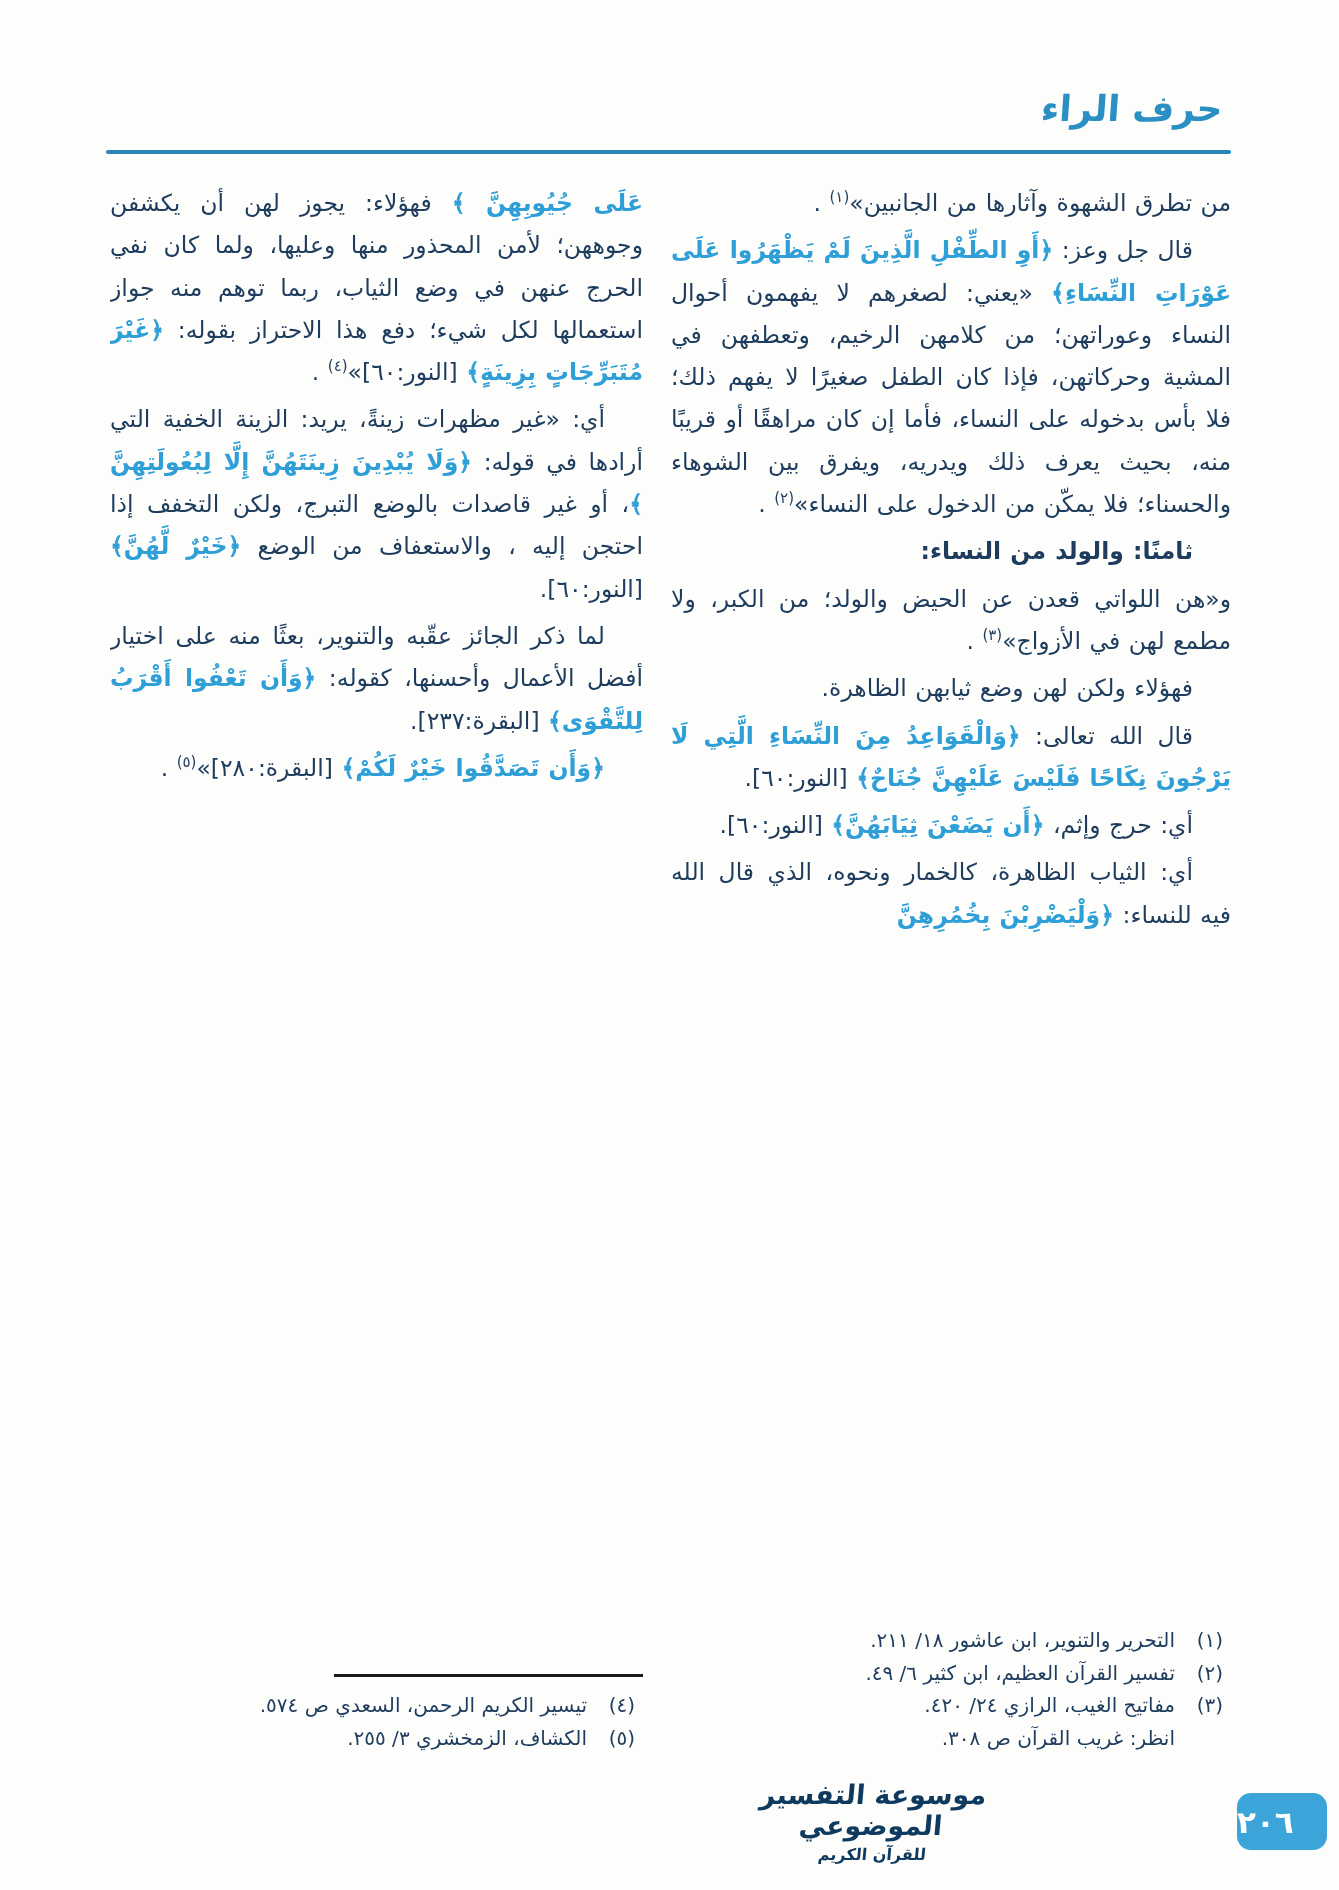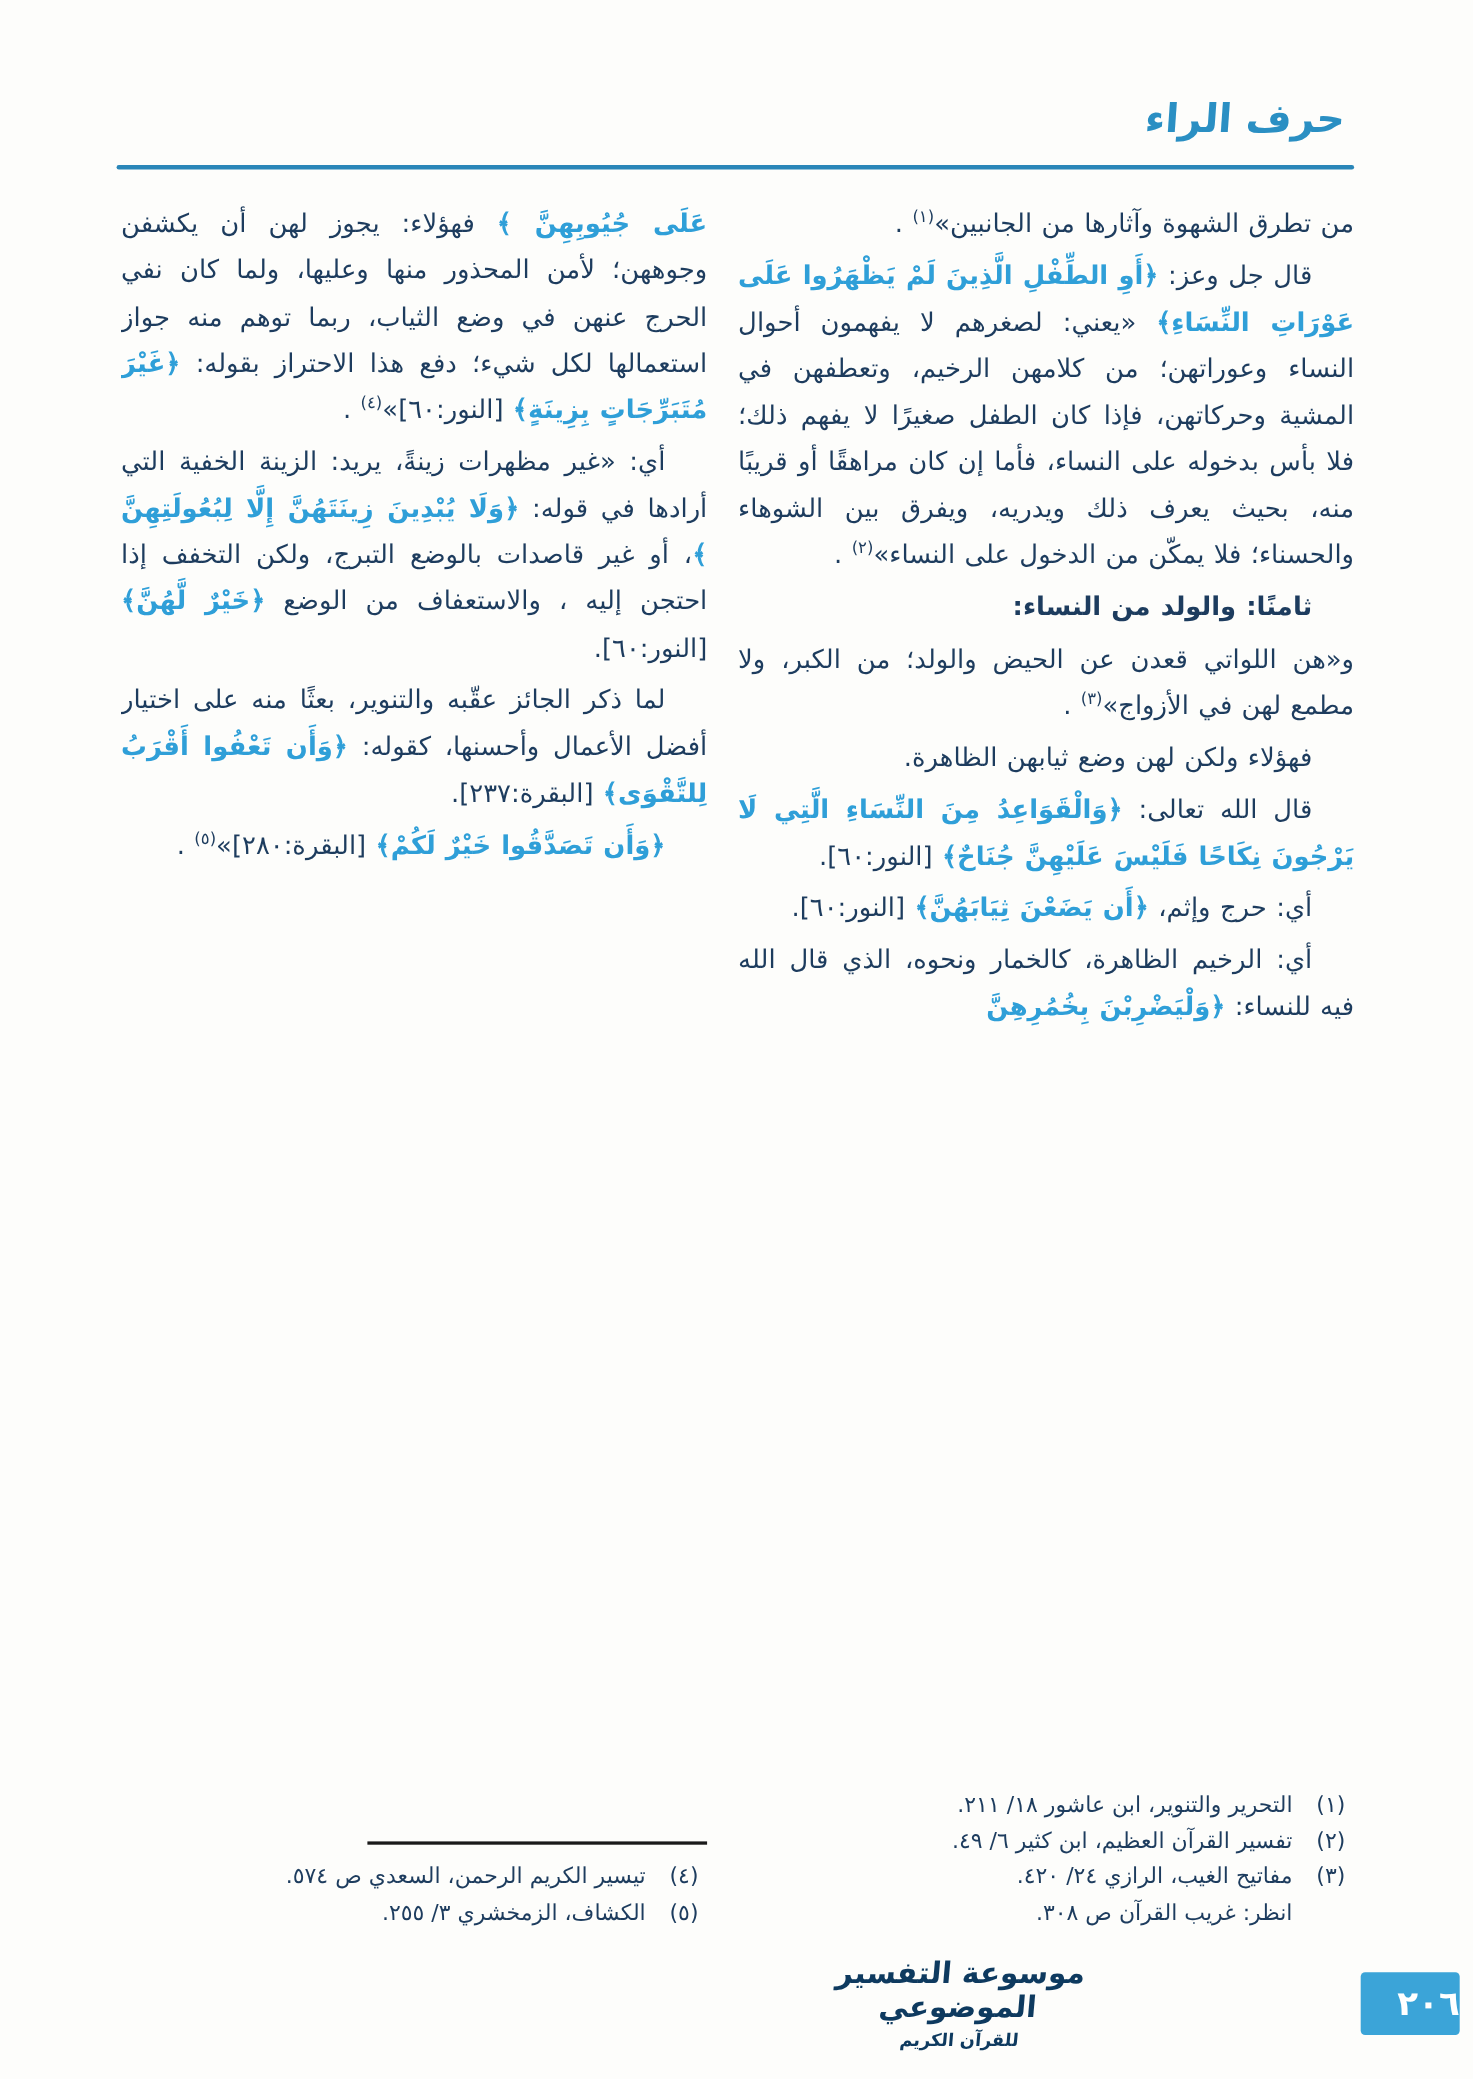--- a/index.html
+++ b/index.html
@@ -118,25 +118,25 @@
     font-weight: bold;
     transform: skewX(-5deg);
   }
   .page-badge {
     position: absolute;
     bottom: 40px;
     right: 12px;
     width: 90px;
     height: 57px;
     background: var(--badgeBlue, #3ba4d8);
-    border-radius: 4px;
+    border-radius: 14px;
     color: #ffffff;
     display: flex;
     align-items: center;
-    justify-content: flex-start;
+    justify-content: flex-end;
     font-size: 31px;
     font-weight: bold;
   }
 </style>
 </head>
 <body>
 
 <div class="page">
 
   <div class="header-title">حرف الراء</div>
@@ -147,21 +147,21 @@
 
     <div class="col col-right">
       <div class="blocks">
           <p class="para flush"><span class="seg-text">من تطرق الشهوة وآثارها من الجانبين»</span><sup class="seg-fn">(١)</sup><span class="seg-text"> .</span></p>
           <p class="para"><span class="seg-text">قال جل وعز: </span><span class="seg-quran">﴿أَوِ الطِّفْلِ الَّذِينَ لَمْ يَظْهَرُوا عَلَى عَوْرَاتِ النِّسَاءِ﴾</span><span class="seg-text"> «يعني: لصغرهم لا يفهمون أحوال النساء وعوراتهن؛ من كلامهن الرخيم، وتعطفهن في المشية وحركاتهن، فإذا كان الطفل صغيرًا لا يفهم ذلك؛ فلا بأس بدخوله على النساء، فأما إن كان مراهقًا أو قريبًا منه، بحيث يعرف ذلك ويدريه، ويفرق بين الشوهاء والحسناء؛ فلا يمكّن من الدخول على النساء»</span><sup class="seg-fn">(٢)</sup><span class="seg-text"> .</span></p>
           <p class="para heading"><span class="seg-text">ثامنًا: والولد من النساء:</span></p>
           <p class="para flush"><span class="seg-text">و«هن اللواتي قعدن عن الحيض والولد؛ من الكبر، ولا مطمع لهن في الأزواج»</span><sup class="seg-fn">(٣)</sup><span class="seg-text"> .</span></p>
           <p class="para"><span class="seg-text">فهؤلاء ولكن لهن وضع ثيابهن الظاهرة.</span></p>
           <p class="para"><span class="seg-text">قال الله تعالى: </span><span class="seg-quran">﴿وَالْقَوَاعِدُ مِنَ النِّسَاءِ الَّتِي لَا يَرْجُونَ نِكَاحًا فَلَيْسَ عَلَيْهِنَّ جُنَاحٌ﴾</span><span class="seg-ref"> [النور:٦٠].</span></p>
           <p class="para"><span class="seg-text">أي: حرج وإثم، </span><span class="seg-quran">﴿أَن يَضَعْنَ ثِيَابَهُنَّ﴾</span><span class="seg-ref"> [النور:٦٠].</span></p>
-          <p class="para"><span class="seg-text">أي: الرخيم الظاهرة، كالخمار ونحوه، الذي قال الله فيه للنساء: </span><span class="seg-quran">﴿وَلْيَضْرِبْنَ بِخُمُرِهِنَّ</span></p>
+          <p class="para"><span class="seg-text">أي: الثياب الظاهرة، كالخمار ونحوه، الذي قال الله فيه للنساء: </span><span class="seg-quran">﴿وَلْيَضْرِبْنَ بِخُمُرِهِنَّ</span></p>
         </div>
       <div class="footnotes">
           <div class="fn-item"><span class="fn-marker">(١)</span>التحرير والتنوير، ابن عاشور ١٨/ ٢١١.</div>
           <div class="fn-item"><span class="fn-marker">(٢)</span>تفسير القرآن العظيم، ابن كثير ٦/ ٤٩.</div>
           <div class="fn-item"><span class="fn-marker">(٣)</span>مفاتيح الغيب، الرازي ٢٤/ ٤٢٠.</div>
           <div class="fn-item cont">انظر: غريب القرآن ص ٣٠٨.</div>
         </div>
     </div>
 
     <div class="col col-left">

